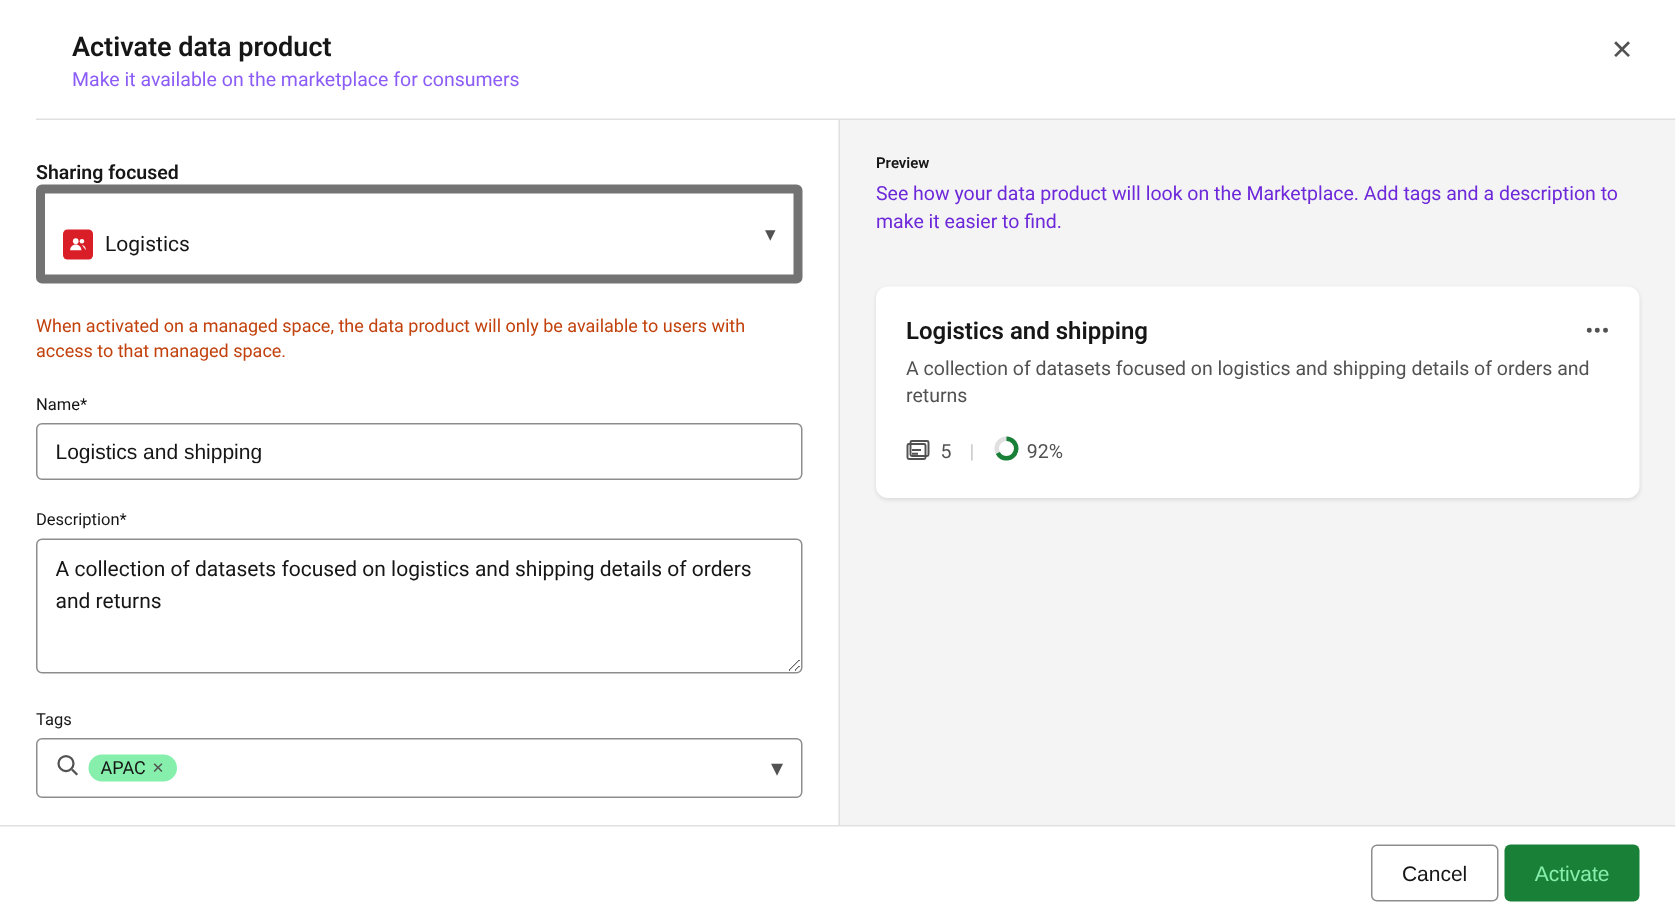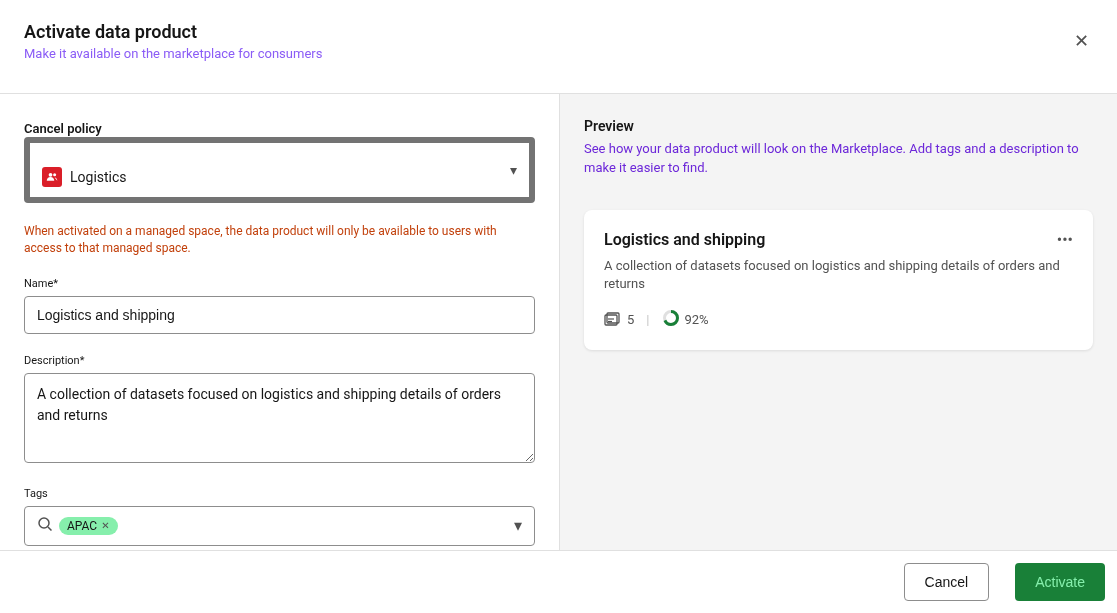--- a/index.html
+++ b/index.html
@@ -14,25 +14,26 @@
     }
 
     .modal {
       display: flex;
       flex-direction: column;
       height: 100%;
       background: #fff;
     }
 
     .modal-header {
-      padding: 20px 24px 32px 24px;
+      padding: 20px 24px 18px 24px;
       border-bottom: 1px solid #e0e0e0;
       display: flex;
       justify-content: space-between;
-      align-items: center;
+      align-items: flex-start;
+      margin-left: 24px;
     }
 
     .modal-title {
       font-size: 18px;
       font-weight: 600;
       color: #161616;
       line-height: 1.3;
     }
 
     .modal-subtitle {
@@ -200,21 +201,21 @@
       color: #525252;
     }
 
     .search-icon-tags {
       color: #525252;
       flex-shrink: 0;
     }
 
     
     .preview-title {
-      font-size: 14px;
+      font-size: 10px;
       font-weight: 600;
       color: #161616;
       margin-bottom: 6px;
     }
 
     .preview-description {
       font-size: 13px;
       color: #6d28d9;
       line-height: 1.4;
       margin-bottom: 33px;
@@ -278,25 +279,25 @@
     }
 
     
     .donut-chart {
       width: 18px;
       height: 18px;
     }
 
     
     .modal-footer {
-      padding: 12px 12px;
+      padding: 12px 24px;
       border-top: 1px solid #e0e0e0;
       display: flex;
       justify-content: flex-end;
-      gap: 26px;
+      gap: 4px;
       background: #fff;
     }
 
     .btn-cancel {
       padding: 10px 20px;
       border: 1px solid #8d8d8d;
       border-radius: 4px;
       background: #fff;
       font-size: 14px;
       color: #161616;
@@ -327,21 +328,21 @@
     <button class="close-btn">
       ✕
     </button>
   </div>
 
   <div class="modal-body">
 
     <div class="left-panel">
 
       <div class="field-group">
-        <label class="section-label">Cancel policy</label>
+        <label class="section-label">Sharing focused</label>
         <div class="select-display">
           <span class="select-icon">
             <svg width="12" height="12" viewBox="0 0 16 16" fill="white">
               <circle cx="6" cy="5" r="2.5"></circle>
               <path d="M1 13c0-2.8 2.2-5 5-5s5 2.2 5 5"></path>
               <circle cx="11.5" cy="5" r="2"></circle>
               <path d="M11.5 8.5c1.9.3 3.5 2 3.5 4.5"></path>
             </svg>
           </span>
           <span>Logistics</span>

